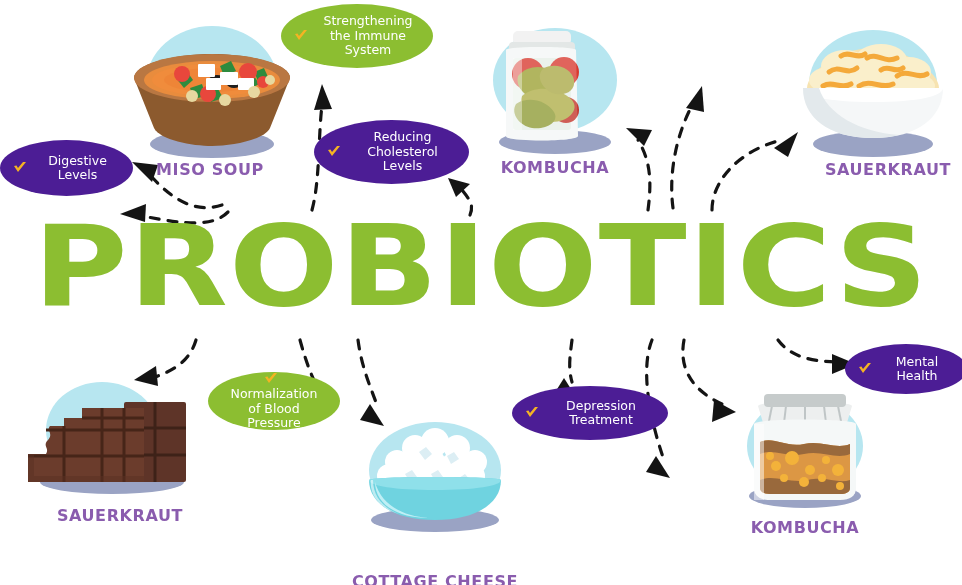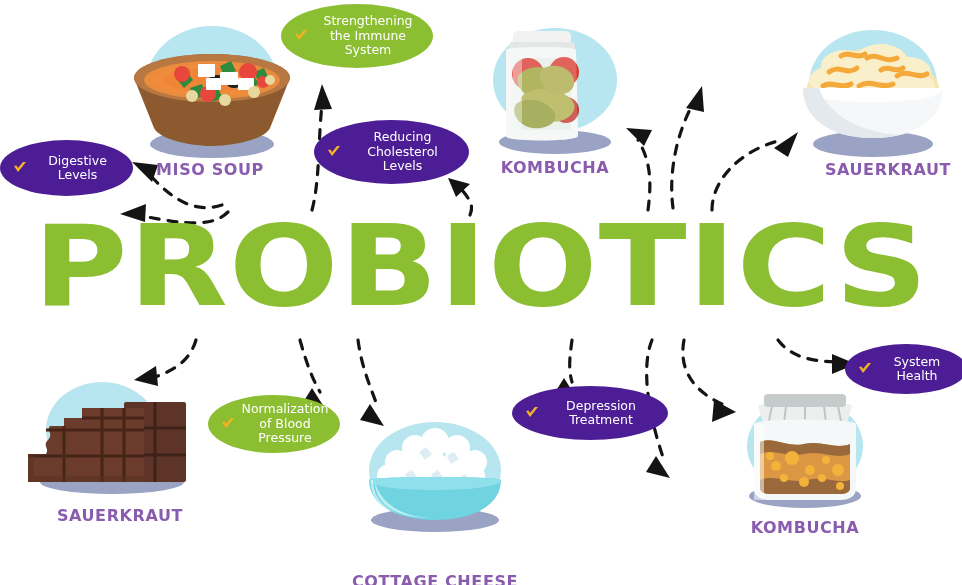--- a/index.html
+++ b/index.html
@@ -345,24 +345,24 @@
         <path d="M2,6 L6,12 L14,2 L11,2 L6,8 L4.5,5.5 Z" fill="#F5B323"></path>
       </svg>
     <span class="ptext">Reducing Cholesterol<br>Levels</span>
   </div>
 
 
   <div class="pill purple" style="left:845px; top:344px; width:122px; height:50px;">
     <svg class="check" viewBox="0 0 16 16">
         <path d="M2,6 L6,12 L14,2 L11,2 L6,8 L4.5,5.5 Z" fill="#F5B323"></path>
       </svg>
-    <span class="ptext">System Health</span>
-  </div>
-
-  <div class="pill green" style="left:208px; top:395px; width:132px; height:58px;">
+    <span class="ptext">Mental Health</span>
+  </div>
+
+  <div class="pill green" style="left:208px; top:372px; width:132px; height:58px;flex-direction:column;">
     <svg class="check" viewBox="0 0 16 16">
         <path d="M2,6 L6,12 L14,2 L11,2 L6,8 L4.5,5.5 Z" fill="#F5B323"></path>
       </svg>
     <span class="ptext">Normalization<br>of Blood Pressure</span>
   </div>
 
   <div class="pill purple" style="left:512px; top:386px; width:156px; height:54px;">
     <svg class="check" viewBox="0 0 16 16">
         <path d="M2,6 L6,12 L14,2 L11,2 L6,8 L4.5,5.5 Z" fill="#F5B323"></path>
       </svg>

